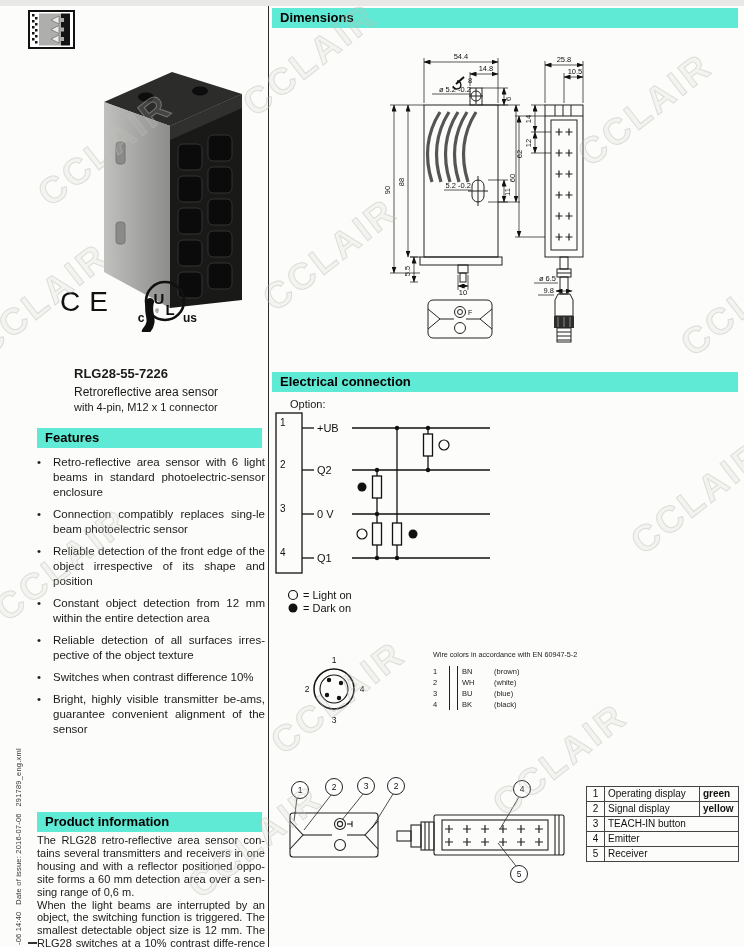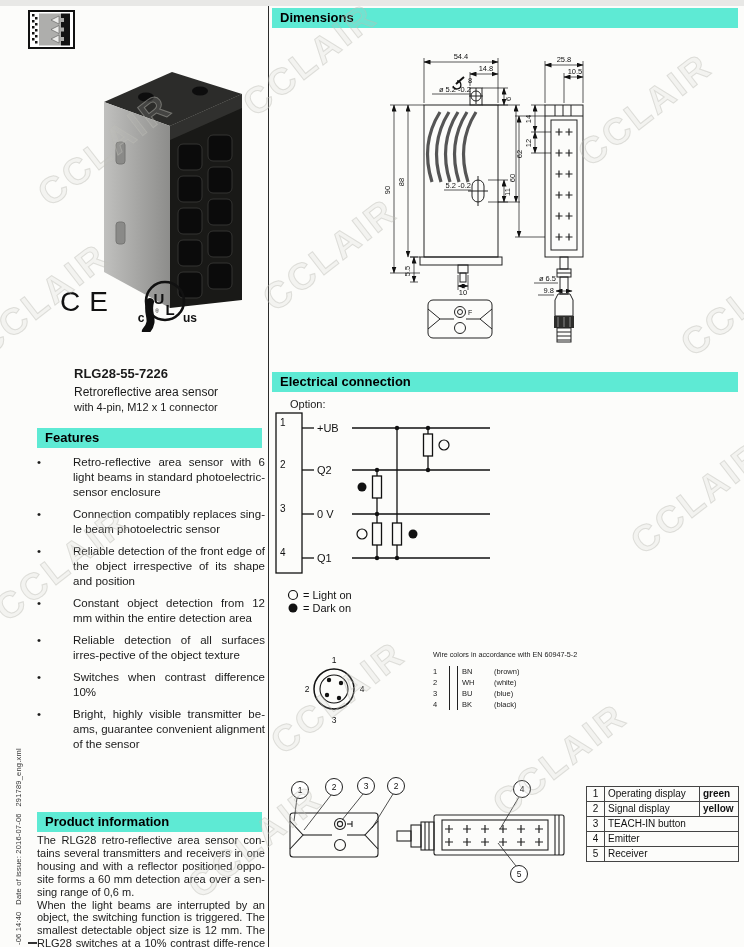--- a/index.html
+++ b/index.html
@@ -11,21 +11,21 @@
        font-size:13px;line-height:20px;padding-left:8px;box-sizing:border-box;}
   .bar.lft{left:37px;width:225px;}
   .bar.rgt{left:272px;width:466px;}
   .txt{position:absolute;padding-left:37px;}
   .model-number{left:37px;top:366px;font-size:13px;font-weight:bold;}
   .desc1{left:37px;top:385px;font-size:12px;}
   .desc2{left:37px;top:401px;font-size:11px;}
   .features-list{position:absolute;left:37px;top:455px;width:228px;}
   .bullet{display:flex;margin-bottom:7px;font-size:11.5px;line-height:15px;}
   .bullet .dot{width:16px;flex:none;}
-  .bullet .btxt{flex:1;text-align:justify;margin-left:20px;}
+  .bullet .btxt{flex:1;text-align:justify;}
   .pinfo{position:absolute;left:37px;top:808px;width:228px;font-size:11px;line-height:12.9px;text-align:justify;margin-top:26px;}
   .pinfo p{margin:0;}
   .sidebar-text{position:absolute;left:14px;top:945px;transform-origin:0 0;transform:rotate(-90deg);
       font-size:7.5px;color:#333;white-space:pre;letter-spacing:0.2px;}
   .wm{position:absolute;font-weight:bold;font-size:37px;letter-spacing:3px;white-space:nowrap;
       transform:translate(-50%,-50%) rotate(-38deg);color:rgba(200,200,194,0.16);
       -webkit-text-stroke:1px rgba(188,188,182,0.45);pointer-events:none;z-index:5;}
   .ce-mark{position:absolute;left:60px;top:286px;font-size:28px;font-weight:500;letter-spacing:9px;color:#111;}
   .option-note{position:absolute;left:290px;top:398px;font-size:11px;}
   .pin-note{position:absolute;left:433px;top:650px;font-size:7.2px;color:#222;}

